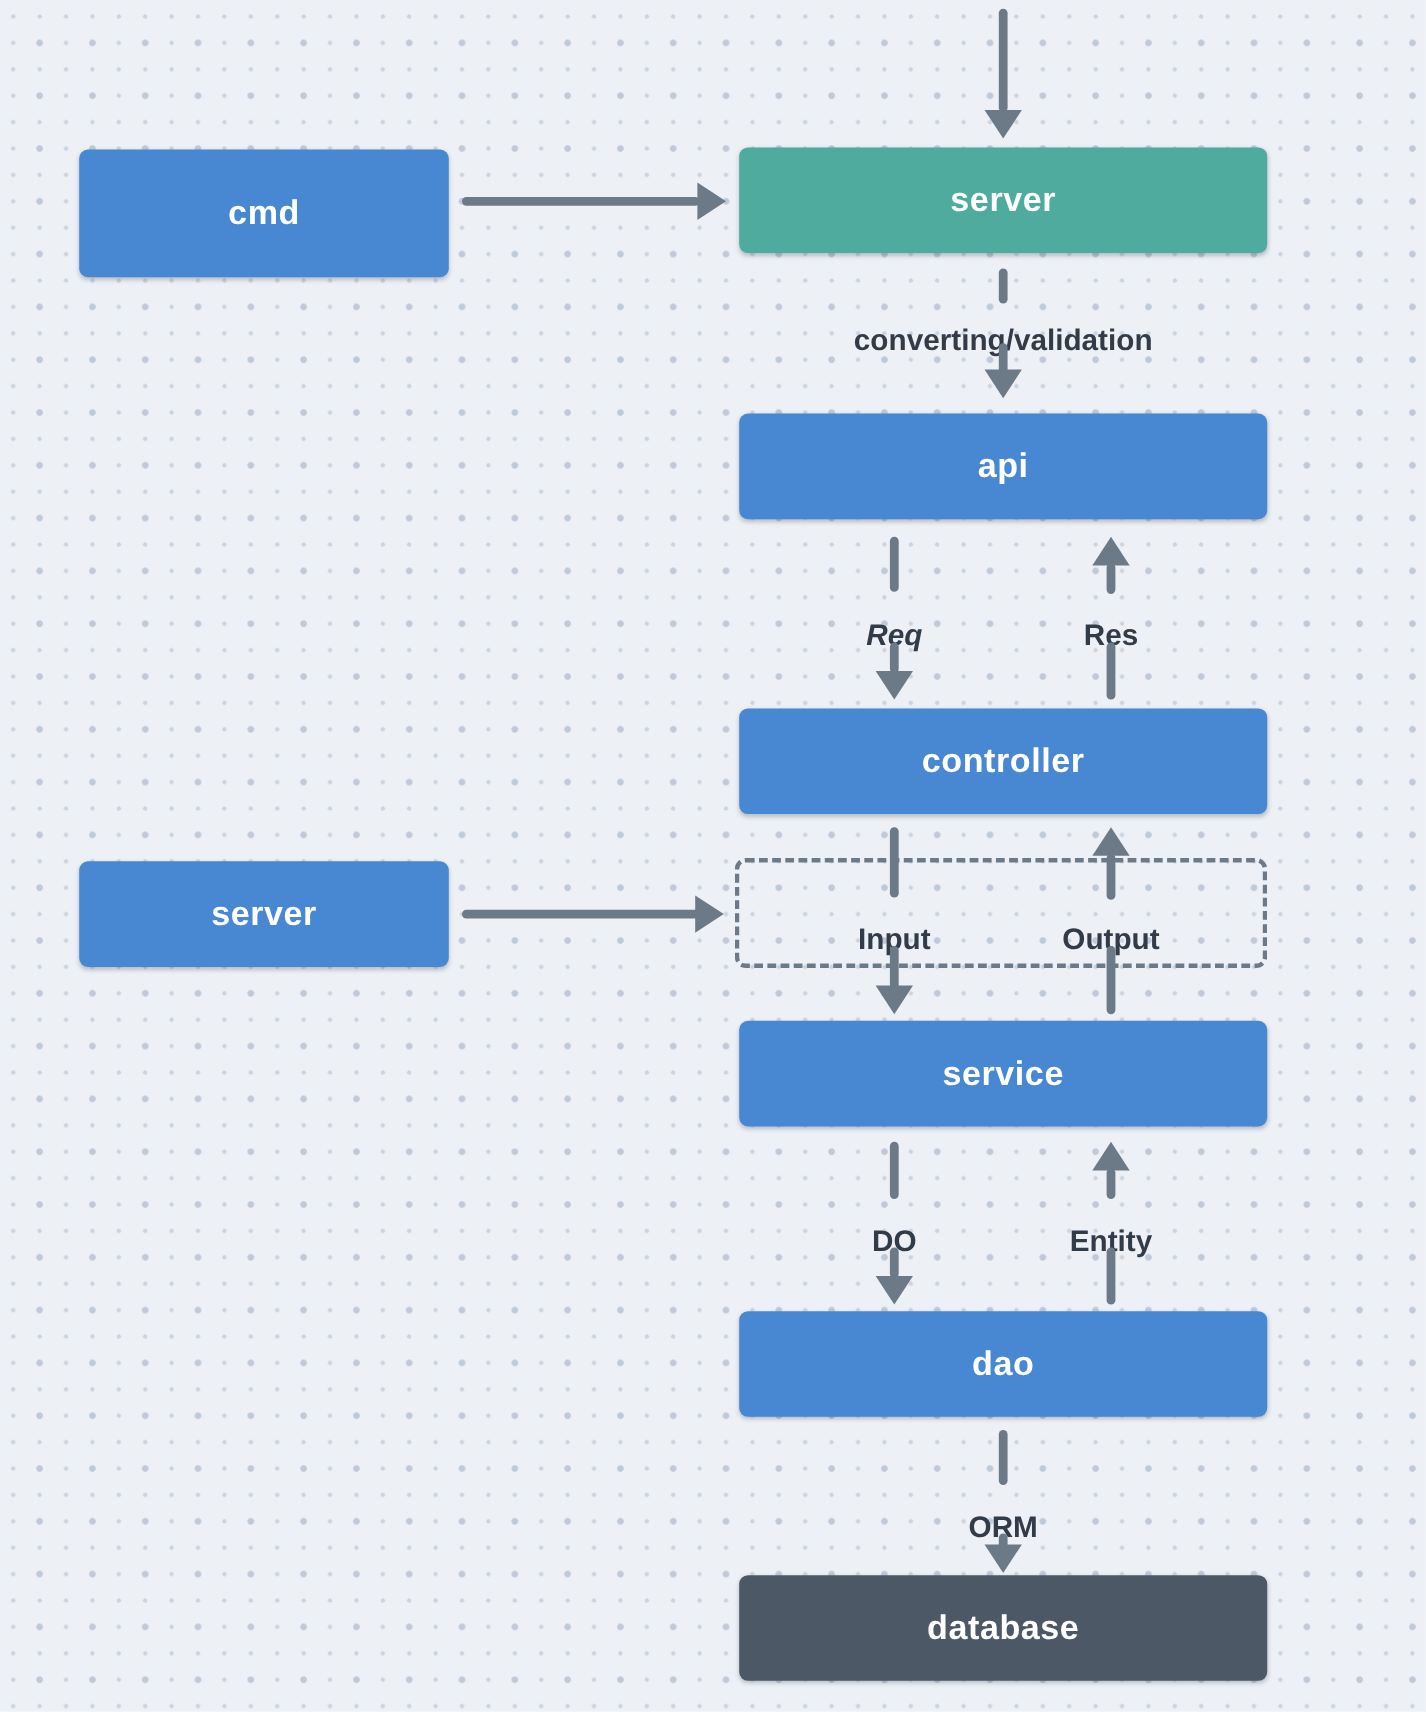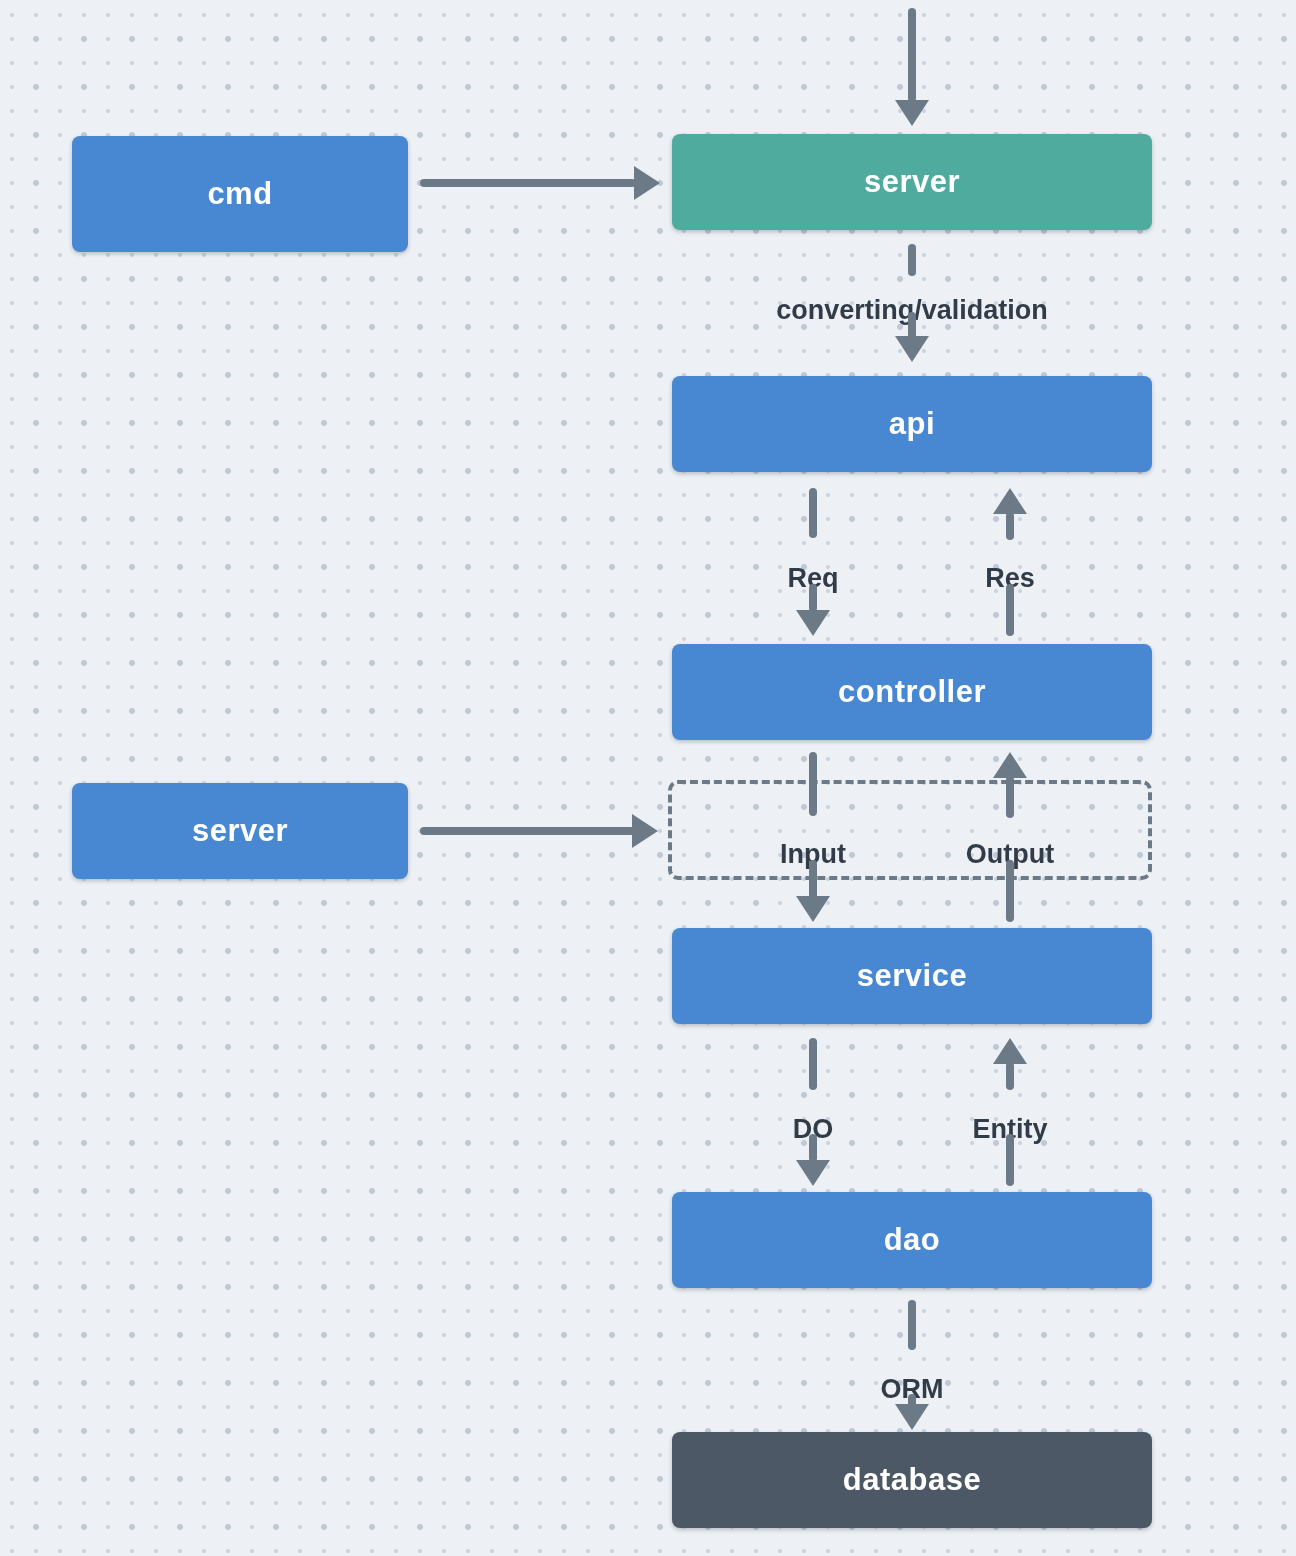--- a/index.html
+++ b/index.html
@@ -129,21 +129,21 @@
 
   <div class="hline" style="left:420px; top:179px; width:216px;"></div>
   <div class="head-right" style="left:634px; top:166px;"></div>
 
   <div class="vline" style="left:908px; top:244px; height:32px;"></div>
   <div class="elabel" style="left:912px; top:294px;">converting/validation</div>
   <div class="vline" style="left:908px; top:312px; height:28px;"></div>
   <div class="head-down" style="left:895px; top:336px;"></div>
 
   <div class="vline" style="left:809px; top:488px; height:50px;"></div>
-  <div class="elabel" style="left:813px; top:562px;">Req</div>
+  <div class="elabel" style="left:813px; top:562px;font-style:italic;">Req</div>
   <div class="vline" style="left:809px; top:584px; height:28px;"></div>
   <div class="head-down" style="left:796px; top:610px;"></div>
 
   <div class="head-up" style="left:993px; top:488px;"></div>
   <div class="vline" style="left:1006px; top:512px; height:28px;"></div>
   <div class="elabel" style="left:1010px; top:562px;">Res</div>
   <div class="vline" style="left:1006px; top:584px; height:52px;"></div>
 
   <div class="vline" style="left:809px; top:752px; height:64px;"></div>
   <div class="elabel" style="left:813px; top:838px;">Input</div>

